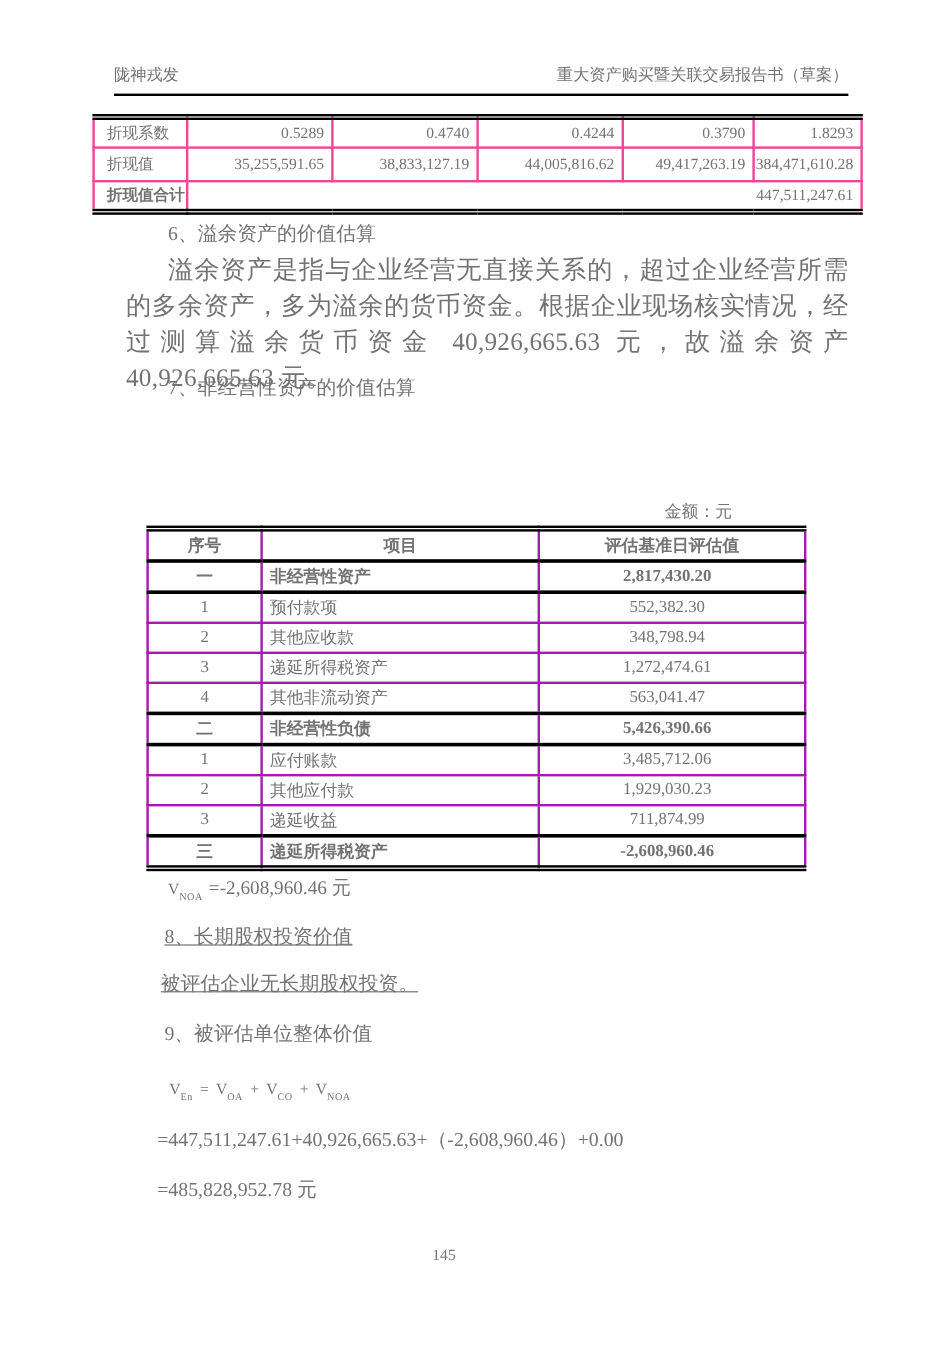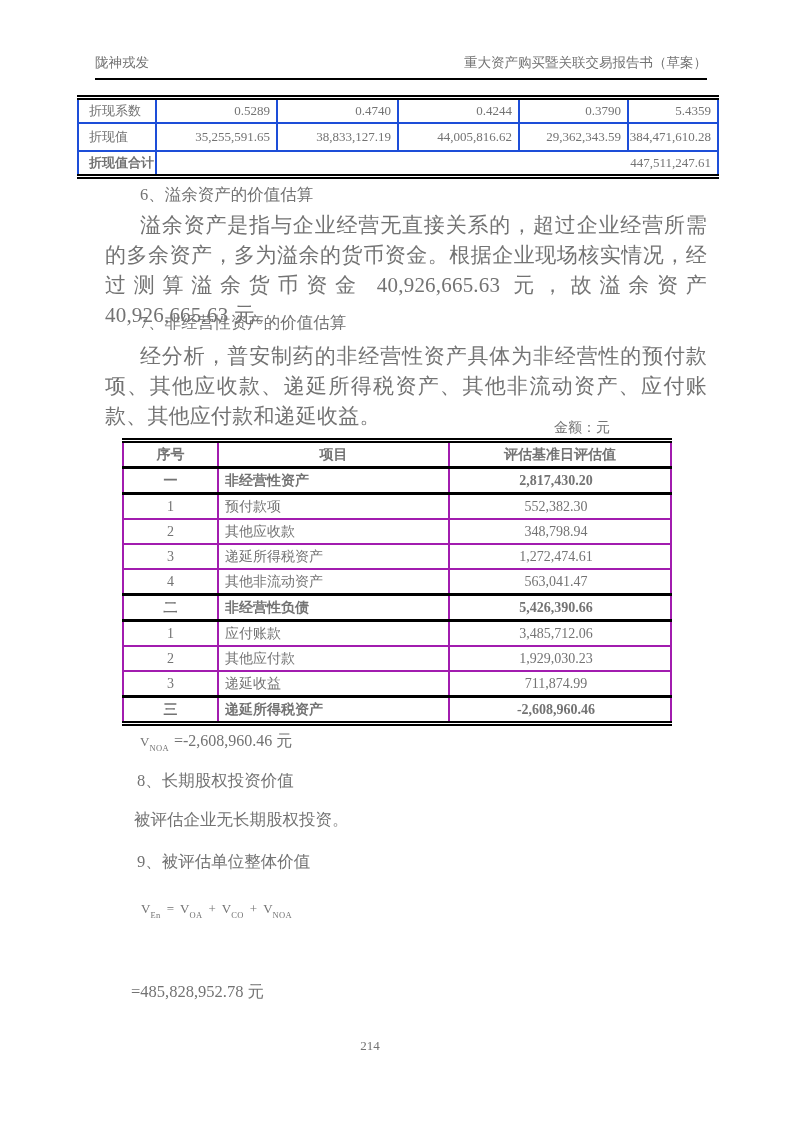--- a/index.html
+++ b/index.html
@@ -18,21 +18,21 @@
   }
 
   
   table { border-collapse:collapse; table-layout:fixed; }
   td, th { overflow:hidden; white-space:nowrap; }
 
   .discount-table {
     position:absolute; left:77px; top:95px; width:640px; font-size:13px;
     border-top:5px double #000; border-bottom:5px double #000;
   }
-  .discount-table td { border:2px solid #1d4ed8; height:22px; padding:0; }
+  .discount-table td { border:2px solid #ec4899; height:22px; padding:0; }
   .discount-table tr.tall td { height:26px; }
   .discount-table td.lbl { text-align:left; padding-left:10px; }
   .discount-table td.num { text-align:right; padding-right:6px;font-family:Liberation Serif, serif; }
   .bold { font-weight:bold; }
 
   .asset-table {
     position:absolute; left:122px; top:438px; width:548px; font-size:14px;
     border-top:5px double #000; border-bottom:5px double #000;
   }
   .asset-table th, .asset-table td { border:2px solid #a21caf; height:23px; padding:0; }
@@ -41,21 +41,21 @@
   .asset-table td.col-item{ text-align:left; padding-left:6px; }
   .asset-table td.col-val { text-align:center; padding-right:8px; }
   .asset-table tr.em td { border-top:3px solid #000; border-bottom:3px solid #000; font-weight:bold; }
 
   
   .h-num { position:absolute; font-size:16.5px; line-height:1; white-space:nowrap; }
   .para {
     position:absolute; left:105px; width:602px; font-size:21px; line-height:30px;
     text-align:justify; text-indent:35px; letter-spacing:0.2px;
   }
-  .plain-line { position:absolute; font-size:16.5px; line-height:1; white-space:nowrap; }
+  .plain-line { position:absolute; font-size:16.5px; line-height:1; white-space:nowrap;text-decoration:underline; }
   .amount-unit { position:absolute; top:421px; right:130px; font-size:14px; line-height:1; }
 
   .formula { position:absolute; font-size:16px; line-height:1.2; white-space:nowrap; }
   .formula .v { font-size:13px; }
   .formula sub { font-size:8.5px; vertical-align:-5px; letter-spacing:0.4px; }
   .formula .op { font-size:13px; margin:0 6px; }
   .formula .rest { font-size:16px; margin-left:5px; }
 
   .calc-line { position:absolute; left:131px; font-size:16.5px; line-height:1; white-space:nowrap; }
 
@@ -80,42 +80,41 @@
         <col style="width:109px">
         <col style="width:90px">
     </colgroup>
     <tbody>
         <tr>
       <td class="lbl">折现系数</td>
       <td class="num">0.5289</td>
       <td class="num">0.4740</td>
       <td class="num">0.4244</td>
       <td class="num">0.3790</td>
-      <td class="num">5.4359</td>
+      <td class="num">1.8293</td>
     </tr>
     <tr class="tall">
       <td class="lbl">折现值</td>
       <td class="num">35,255,591.65</td>
       <td class="num">38,833,127.19</td>
       <td class="num">44,005,816.62</td>
-      <td class="num">29,362,343.59</td>
+      <td class="num">49,417,263.19</td>
       <td class="num">384,471,610.28</td>
     </tr>
     <tr>
       <td class="lbl bold">折现值合计</td>
       <td class="num" colspan="5">447,511,247.61</td>
     </tr>
   </tbody>
     </table>
 
   <div class="h-num" style="left:140px; top:187px;">6、溢余资产的价值估算</div>
   <div class="para" style="top:210px;">溢余资产是指与企业经营无直接关系的，超过企业经营所需的多余资产，多为溢余的货币资金。根据企业现场核实情况，经过测算溢余货币资金 40,926,665.63 元，故溢余资产 40,926,665.63 元。</div>
 
   <div class="h-num" style="left:140px; top:315px;">7、非经营性资产的价值估算</div>
-  <div class="para" style="top:341px;">经分析，普安制药的非经营性资产具体为非经营性的预付款项、其他应收款、递延所得税资产、其他非流动资产、应付账款、其他应付款和递延收益。</div>
   <div class="amount-unit">金额：元</div>
 
   <table class="asset-table">
     <colgroup>
       <col style="width:95px">
         <col style="width:231px">
         <col style="width:222px">
     </colgroup>
     <tbody>
         <tr>
@@ -173,26 +172,27 @@
       <td class="col-item">递延所得税资产</td>
       <td class="col-val">-2,608,960.46</td>
     </tr>
   </tbody>
     </table>
 
   <div class="formula" style="left:140px; top:731px;">
     <span class="v">V</span><sub>NOA</sub><span class="rest">=-2,608,960.46 元</span>
   </div>
 
-  <div class="h-num" style="left:137px; top:773px;">8、长期股权投资价值</div>
+  <div class="h-num" style="left:137px; top:773px;text-decoration:underline;">8、长期股权投资价值</div>
   <div class="plain-line" style="left:134px; top:812px;">被评估企业无长期股权投资。</div>
 
   <div class="h-num" style="left:137px; top:854px;">9、被评估单位整体价值</div>
 
   <div class="formula" style="left:141px; top:898px;">
     <span class="v">V</span><sub>En</sub><span class="op">=</span><span class="v">V</span><sub>OA</sub><span class="op">+</span><span class="v">V</span><sub>CO</sub><span class="op">+</span><span class="v">V</span><sub>NOA</sub>
   </div>
 
+  <div class="calc-line" style="top:942px;">=447,511,247.61+40,926,665.63+（-2,608,960.46）+0.00</div>
   <div class="calc-line" style="top:984px;">=485,828,952.78 元</div>
 
-  <div class="page-footer">214</div>
+  <div class="page-footer">145</div>
 
 </div>
 
 </body></html>

